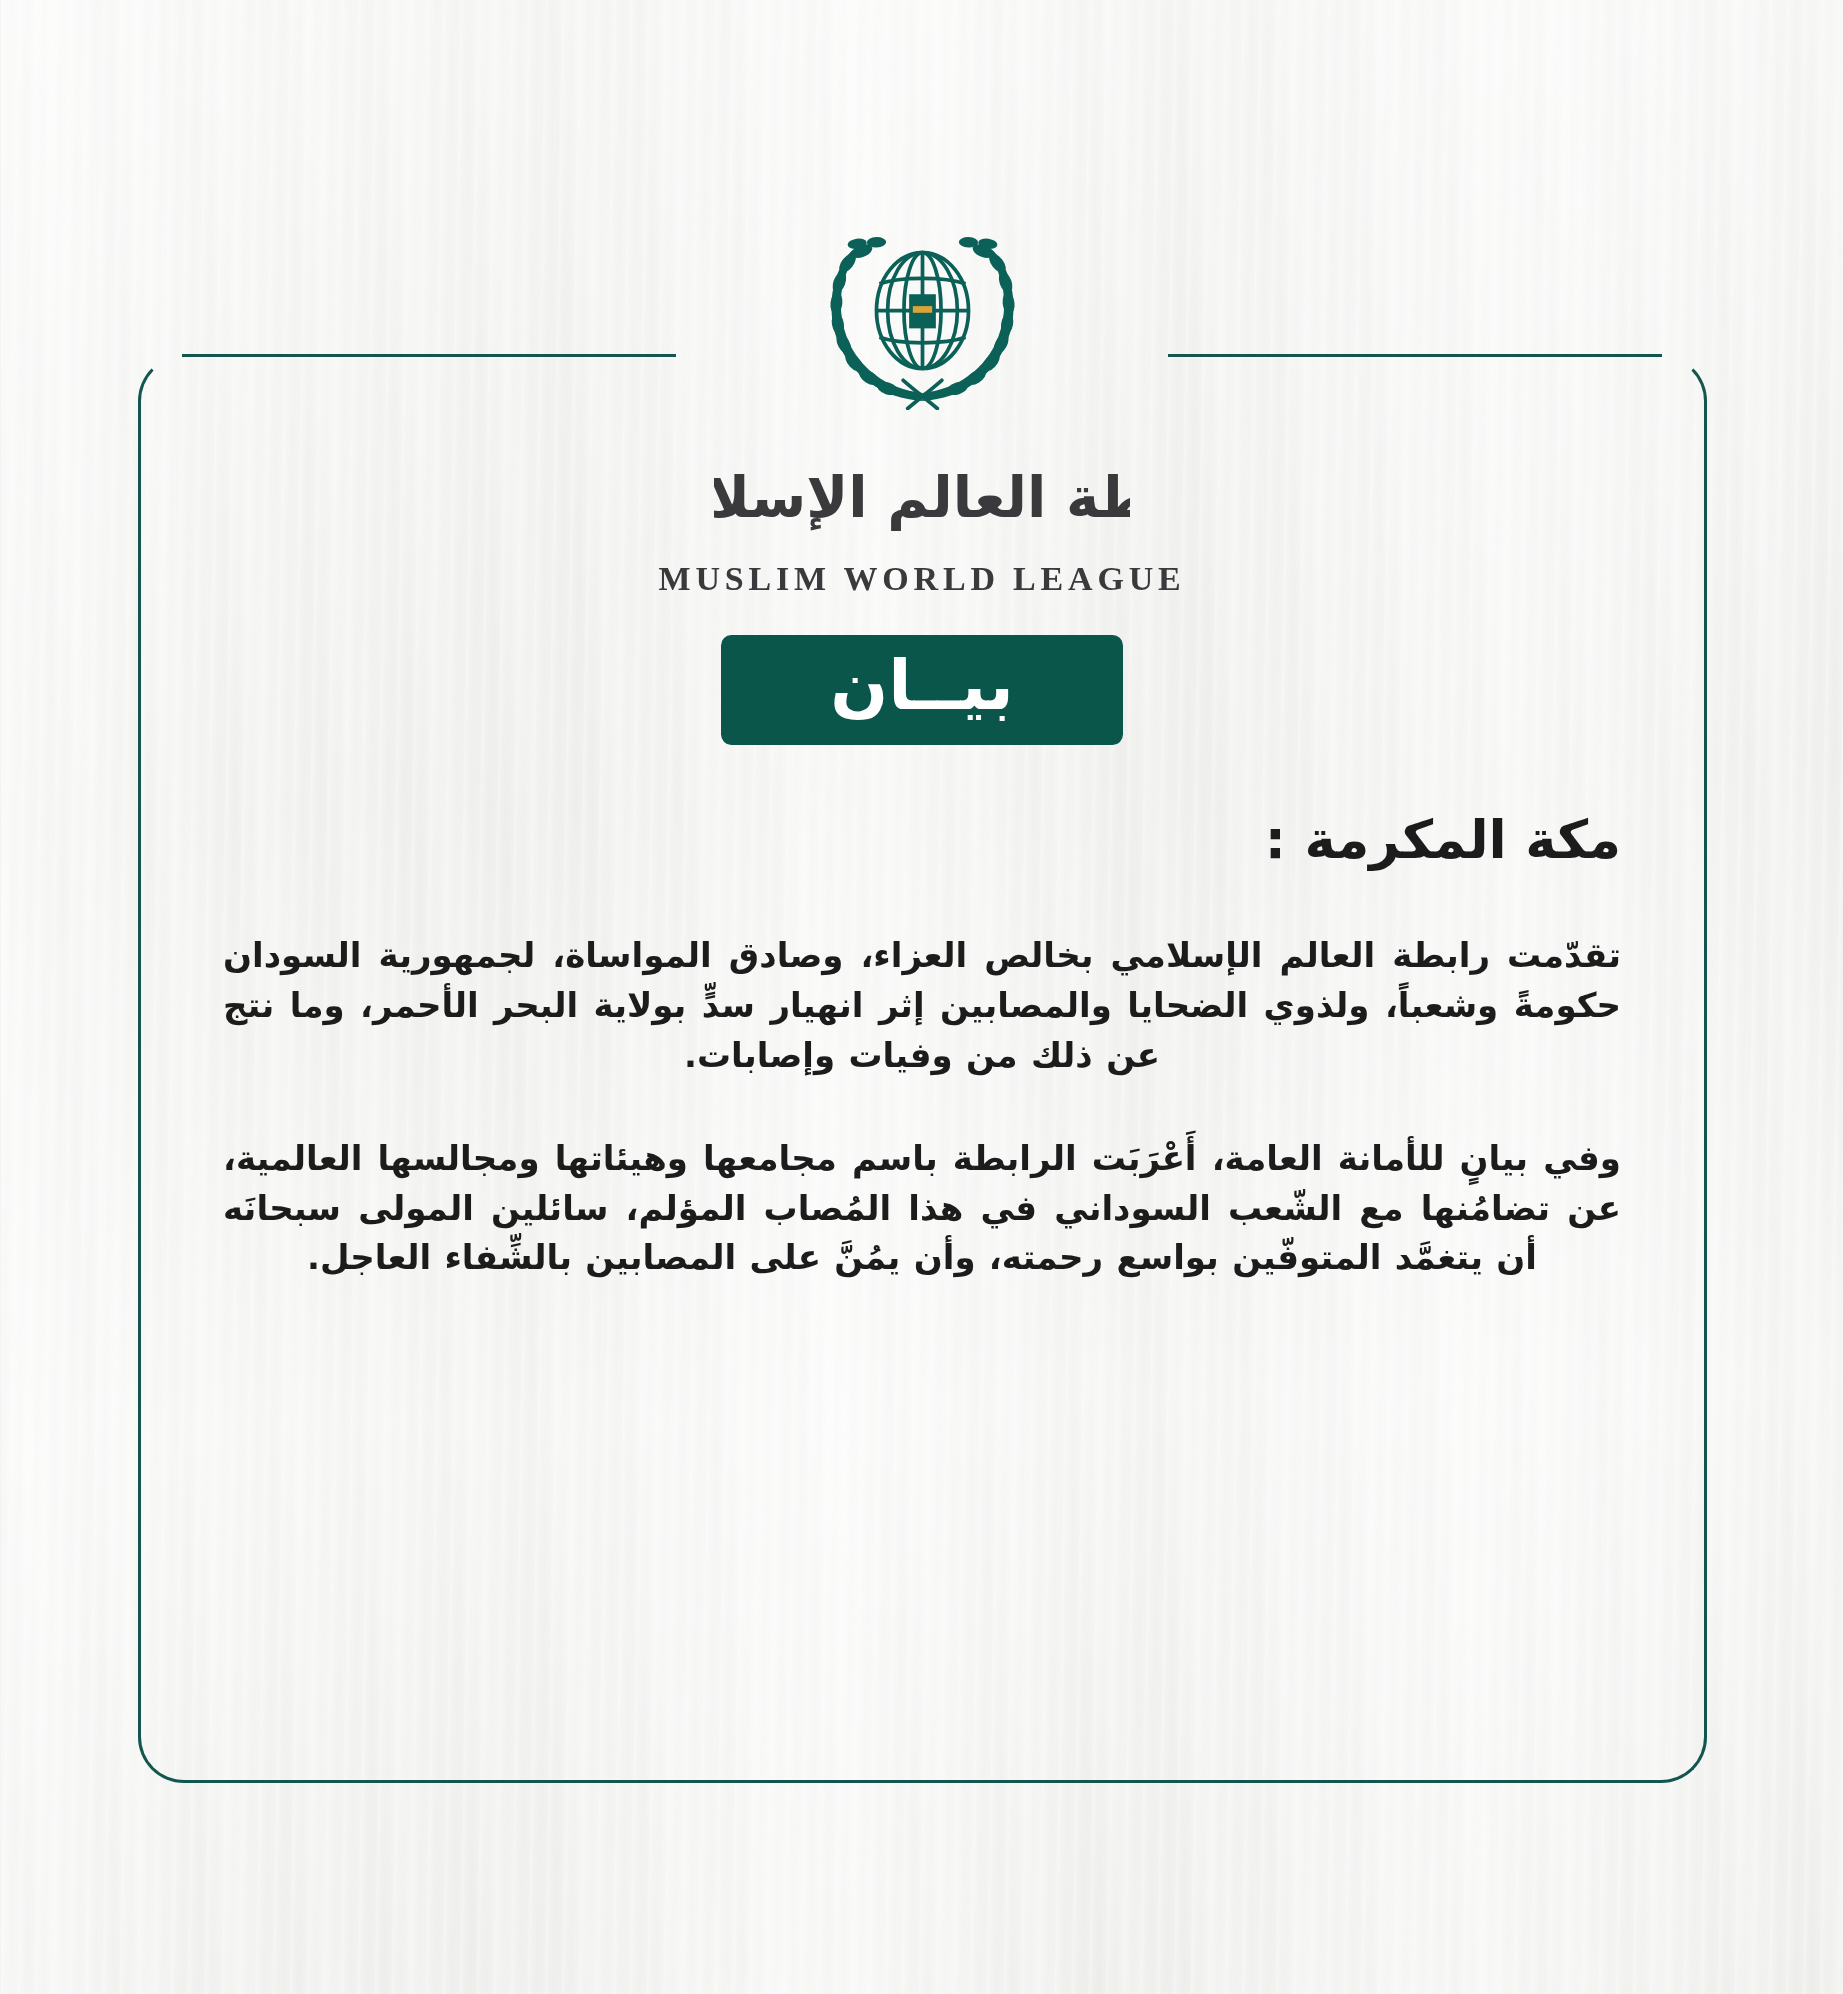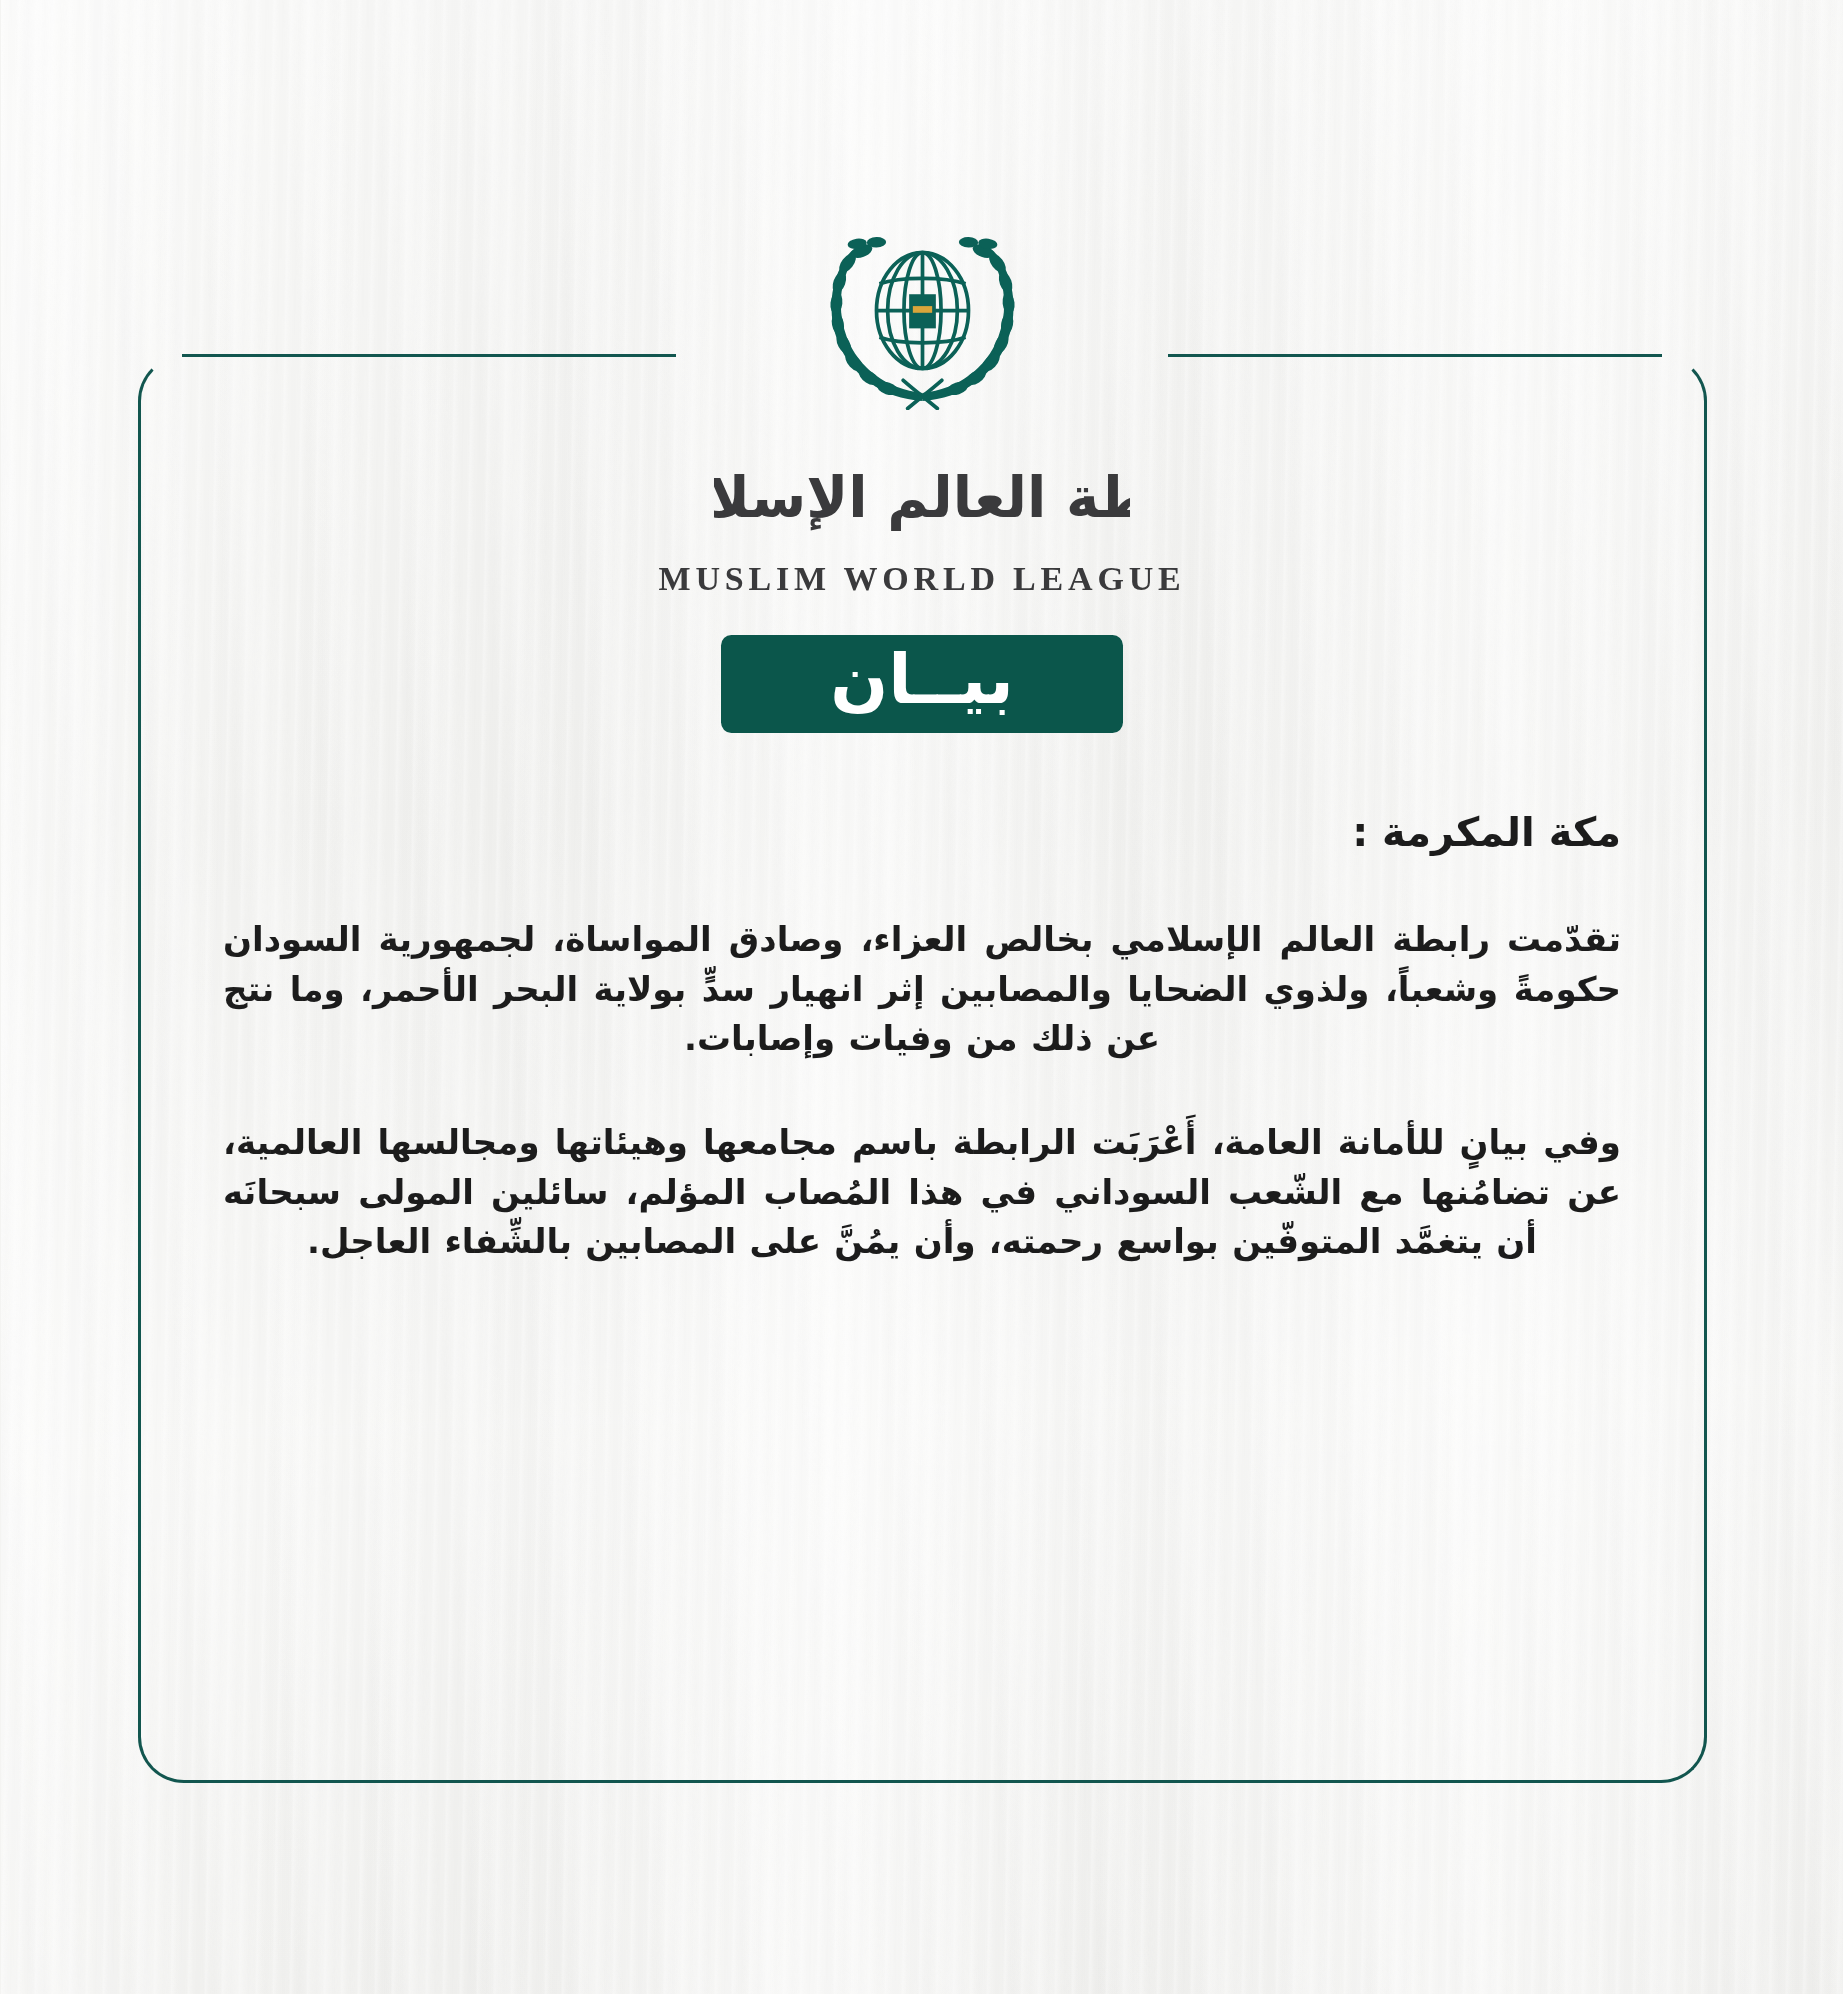--- a/index.html
+++ b/index.html
@@ -72,21 +72,21 @@
     font-weight:700;
     font-size:34px;
     letter-spacing:4.8px;
     color:#3a3a3c;
     direction:ltr;
   }
 
   
   .badge {
     margin-top:37px;
-    width:402px; height:98px;
+    width:402px; height:110px;
     background:#0b564b;
     border-radius:10.4px;
     display:flex;
     align-items:center;
     justify-content:center;
     color:#ffffff;
     font-family:"DejaVu Sans", sans-serif;
     font-weight:700;
     font-size:68px;
     line-height:1;
@@ -98,21 +98,21 @@
   .content {
     position:absolute;
     left:223px; right:223px;
     top:807px;
     direction:rtl;
     text-align:right;
     color:#1c1c1c;
     font-family:"DejaVu Sans", sans-serif;
   }
   .city {
-    font-size:40px;
+    font-size:53px;
     font-weight:700;
     line-height:1.25;
     margin-bottom:58px;
     letter-spacing:-0.7px;
   }
   .para {
     font-size:34px;
     font-weight:700;
     line-height:1.46;
     text-align:justify;

